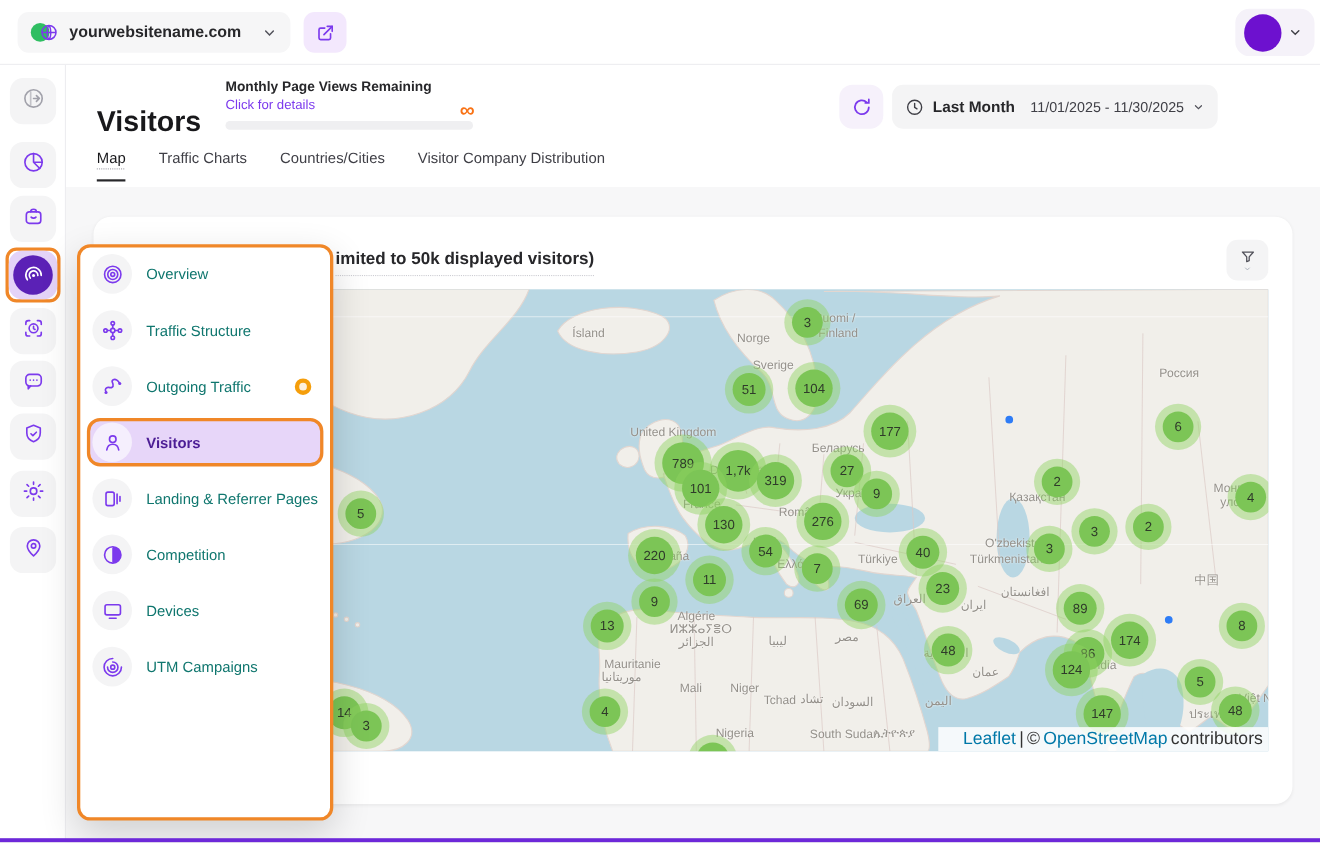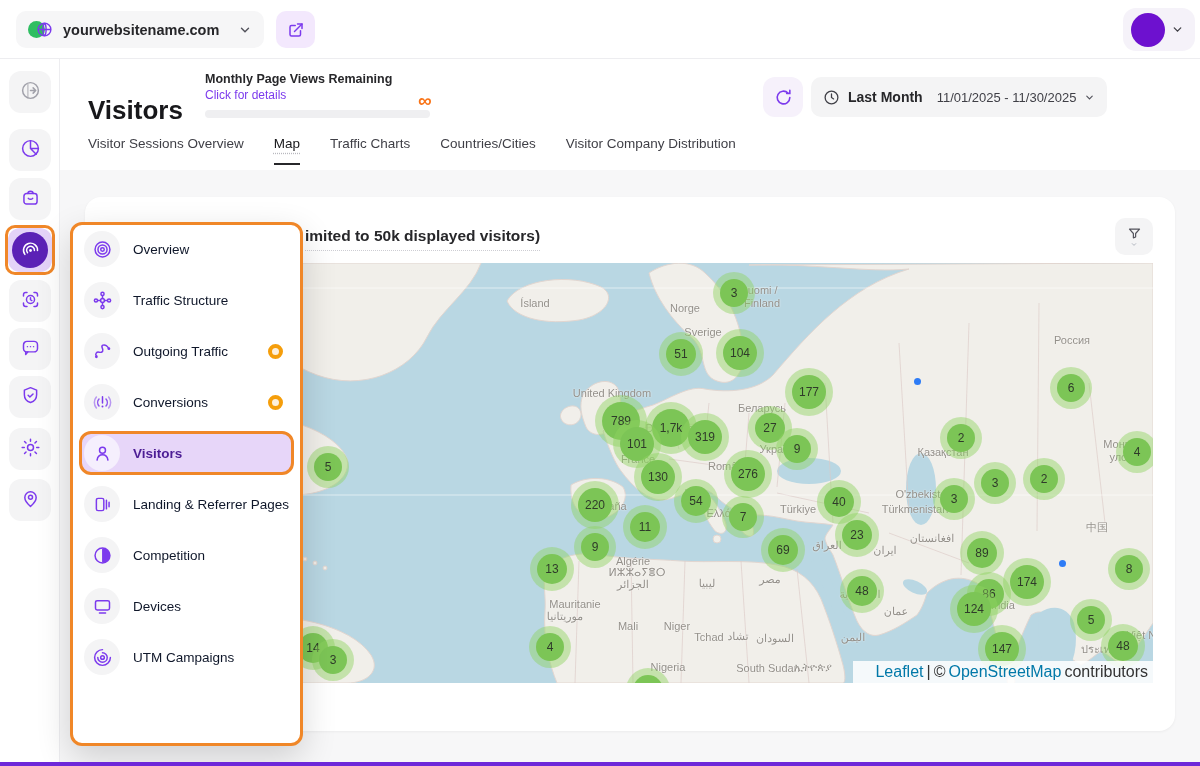--- a/index.html
+++ b/index.html
@@ -55,21 +55,21 @@
   .attrib a{color:#0078a8;text-decoration:none;cursor:pointer;}
   .ua-flag{display:inline-block;width:14px;height:10px;border-radius:1px;overflow:hidden;}
   .ua-flag .b{height:5px;background:#4a7fd4;}
   .ua-flag .y{height:5px;background:#ffd948;}
   
   .popup{position:absolute;left:70px;top:222px;width:233px;height:524px;background:#fff;border:3px solid var(--orange,#f08728);border-radius:12px;box-sizing:border-box;box-shadow:0 12px 34px rgba(0,0,0,.16);z-index:25;}
   .popup-head{margin:9px 9px 7px;height:38px;border-radius:10px;background:#f4f4f5;display:flex;align-items:center;justify-content:center;font-size:14px;font-weight:700;color:#6d28d9;}
   .menu{padding:2px 9px;}
   .menu-item{height:44px;display:flex;align-items:center;gap:13px;margin-bottom:7px;cursor:pointer;border-radius:12px;}
   .menu-ico{width:36px;height:36px;border-radius:50%;background:#f4f4f5;display:flex;align-items:center;justify-content:center;color:#7c3aed;flex:0 0 auto;margin-left:2px;}
-  .menu-label{font-size:13.5px;font-weight:500;color:#0f172a;white-space:nowrap;}
+  .menu-label{font-size:13.5px;font-weight:500;color:#0f766e;white-space:nowrap;}
   .menu-badge{margin-left:auto;margin-right:8px;width:7px;height:7px;border-radius:50%;background:#fdf0dc;border:4px solid var(--badge,#f59e0b);}
   .menu-item.active{background:#e7d6f9;border:3px solid var(--orange,#f08728);box-sizing:border-box;margin-left:-3px;margin-right:-3px;}
   .menu-item.active .menu-ico{background:rgba(255,255,255,.6);}
   .menu-item.active .menu-label{color:#4c1d95;font-weight:700;}
   .bottom-bar{position:absolute;left:0;bottom:0;width:1200px;height:4px;background:var(--bottombar,#6d28d9);z-index:40;}
 </style>
 </head>
 <body>
 
 <div class="page">
@@ -188,21 +188,20 @@
           <circle cx="12" cy="12" r="9"></circle>
           <path d="M12 7v5l3 2"></path>
         </svg>
       <span class="date-preset">Last Month</span>
       <span class="date-range">11/01/2025 - 11/30/2025</span>
       <svg width="11" height="11" viewBox="0 0 24 24" fill="none" stroke="#52525b" stroke-width="2.4" stroke-linecap="round">
           <path d="M6 9l6 6 6-6"></path>
         </svg>
     </div>
     <div class="tabs" id="tabs">
-        <div class="tab">Visitor Sessions Overview</div>
         <div class="tab active">Map</div>
         <div class="tab">Traffic Charts</div>
         <div class="tab">Countries/Cities</div>
         <div class="tab">Visitor Company Distribution</div>
       </div>
   </section>
 
   <div class="content-bg"></div>
 
   <section class="card">
@@ -469,32 +468,20 @@
           <span class="menu-ico">
             <svg width="21" height="21" viewBox="0 0 24 24" fill="none" stroke="currentColor" stroke-width="1.7" stroke-linecap="round" stroke-linejoin="round">
               <path d="M5 17c-1.8-2 .3-4.8 3-4.2s4.8-.2 4.3-3S10 6 12.5 4.8 18 6 19 8.5"></path>
               <circle cx="5" cy="18" r="1.6" fill="currentColor" stroke="none"></circle>
               <circle cx="19.3" cy="8.8" r="1.6" fill="currentColor" stroke="none"></circle>
             </svg>
           </span>
     <span class="menu-label">Outgoing Traffic</span>
     <span class="menu-badge"></span>
         </div>
-        <div class="menu-item">
-          <span class="menu-ico">
-            <svg width="21" height="21" viewBox="0 0 24 24" fill="none" stroke="currentColor" stroke-width="1.7" stroke-linecap="round" stroke-linejoin="round">
-              <path d="M12 5.5v7"></path>
-              <circle cx="12" cy="16.5" r="1.1" fill="currentColor" stroke="none"></circle>
-              <path d="M8 8a6 6 0 0 0 0 8M16 8a6 6 0 0 1 0 8" opacity=".85"></path>
-              <path d="M5 5.8a9.5 9.5 0 0 0 0 12.4M19 5.8a9.5 9.5 0 0 1 0 12.4" opacity=".5"></path>
-            </svg>
-          </span>
-    <span class="menu-label">Conversions</span>
-    <span class="menu-badge"></span>
-        </div>
         <div class="menu-item active">
           <span class="menu-ico">
             <svg width="21" height="21" viewBox="0 0 24 24" fill="none" stroke="currentColor" stroke-width="1.7" stroke-linecap="round" stroke-linejoin="round">
               <circle cx="12" cy="8.3" r="3.4"></circle>
               <path d="M5.8 19.5c.6-4 3-6 6.2-6s5.6 2 6.2 6"></path>
             </svg>
           </span>
     <span class="menu-label">Visitors</span>
     </div>
         <div class="menu-item">

